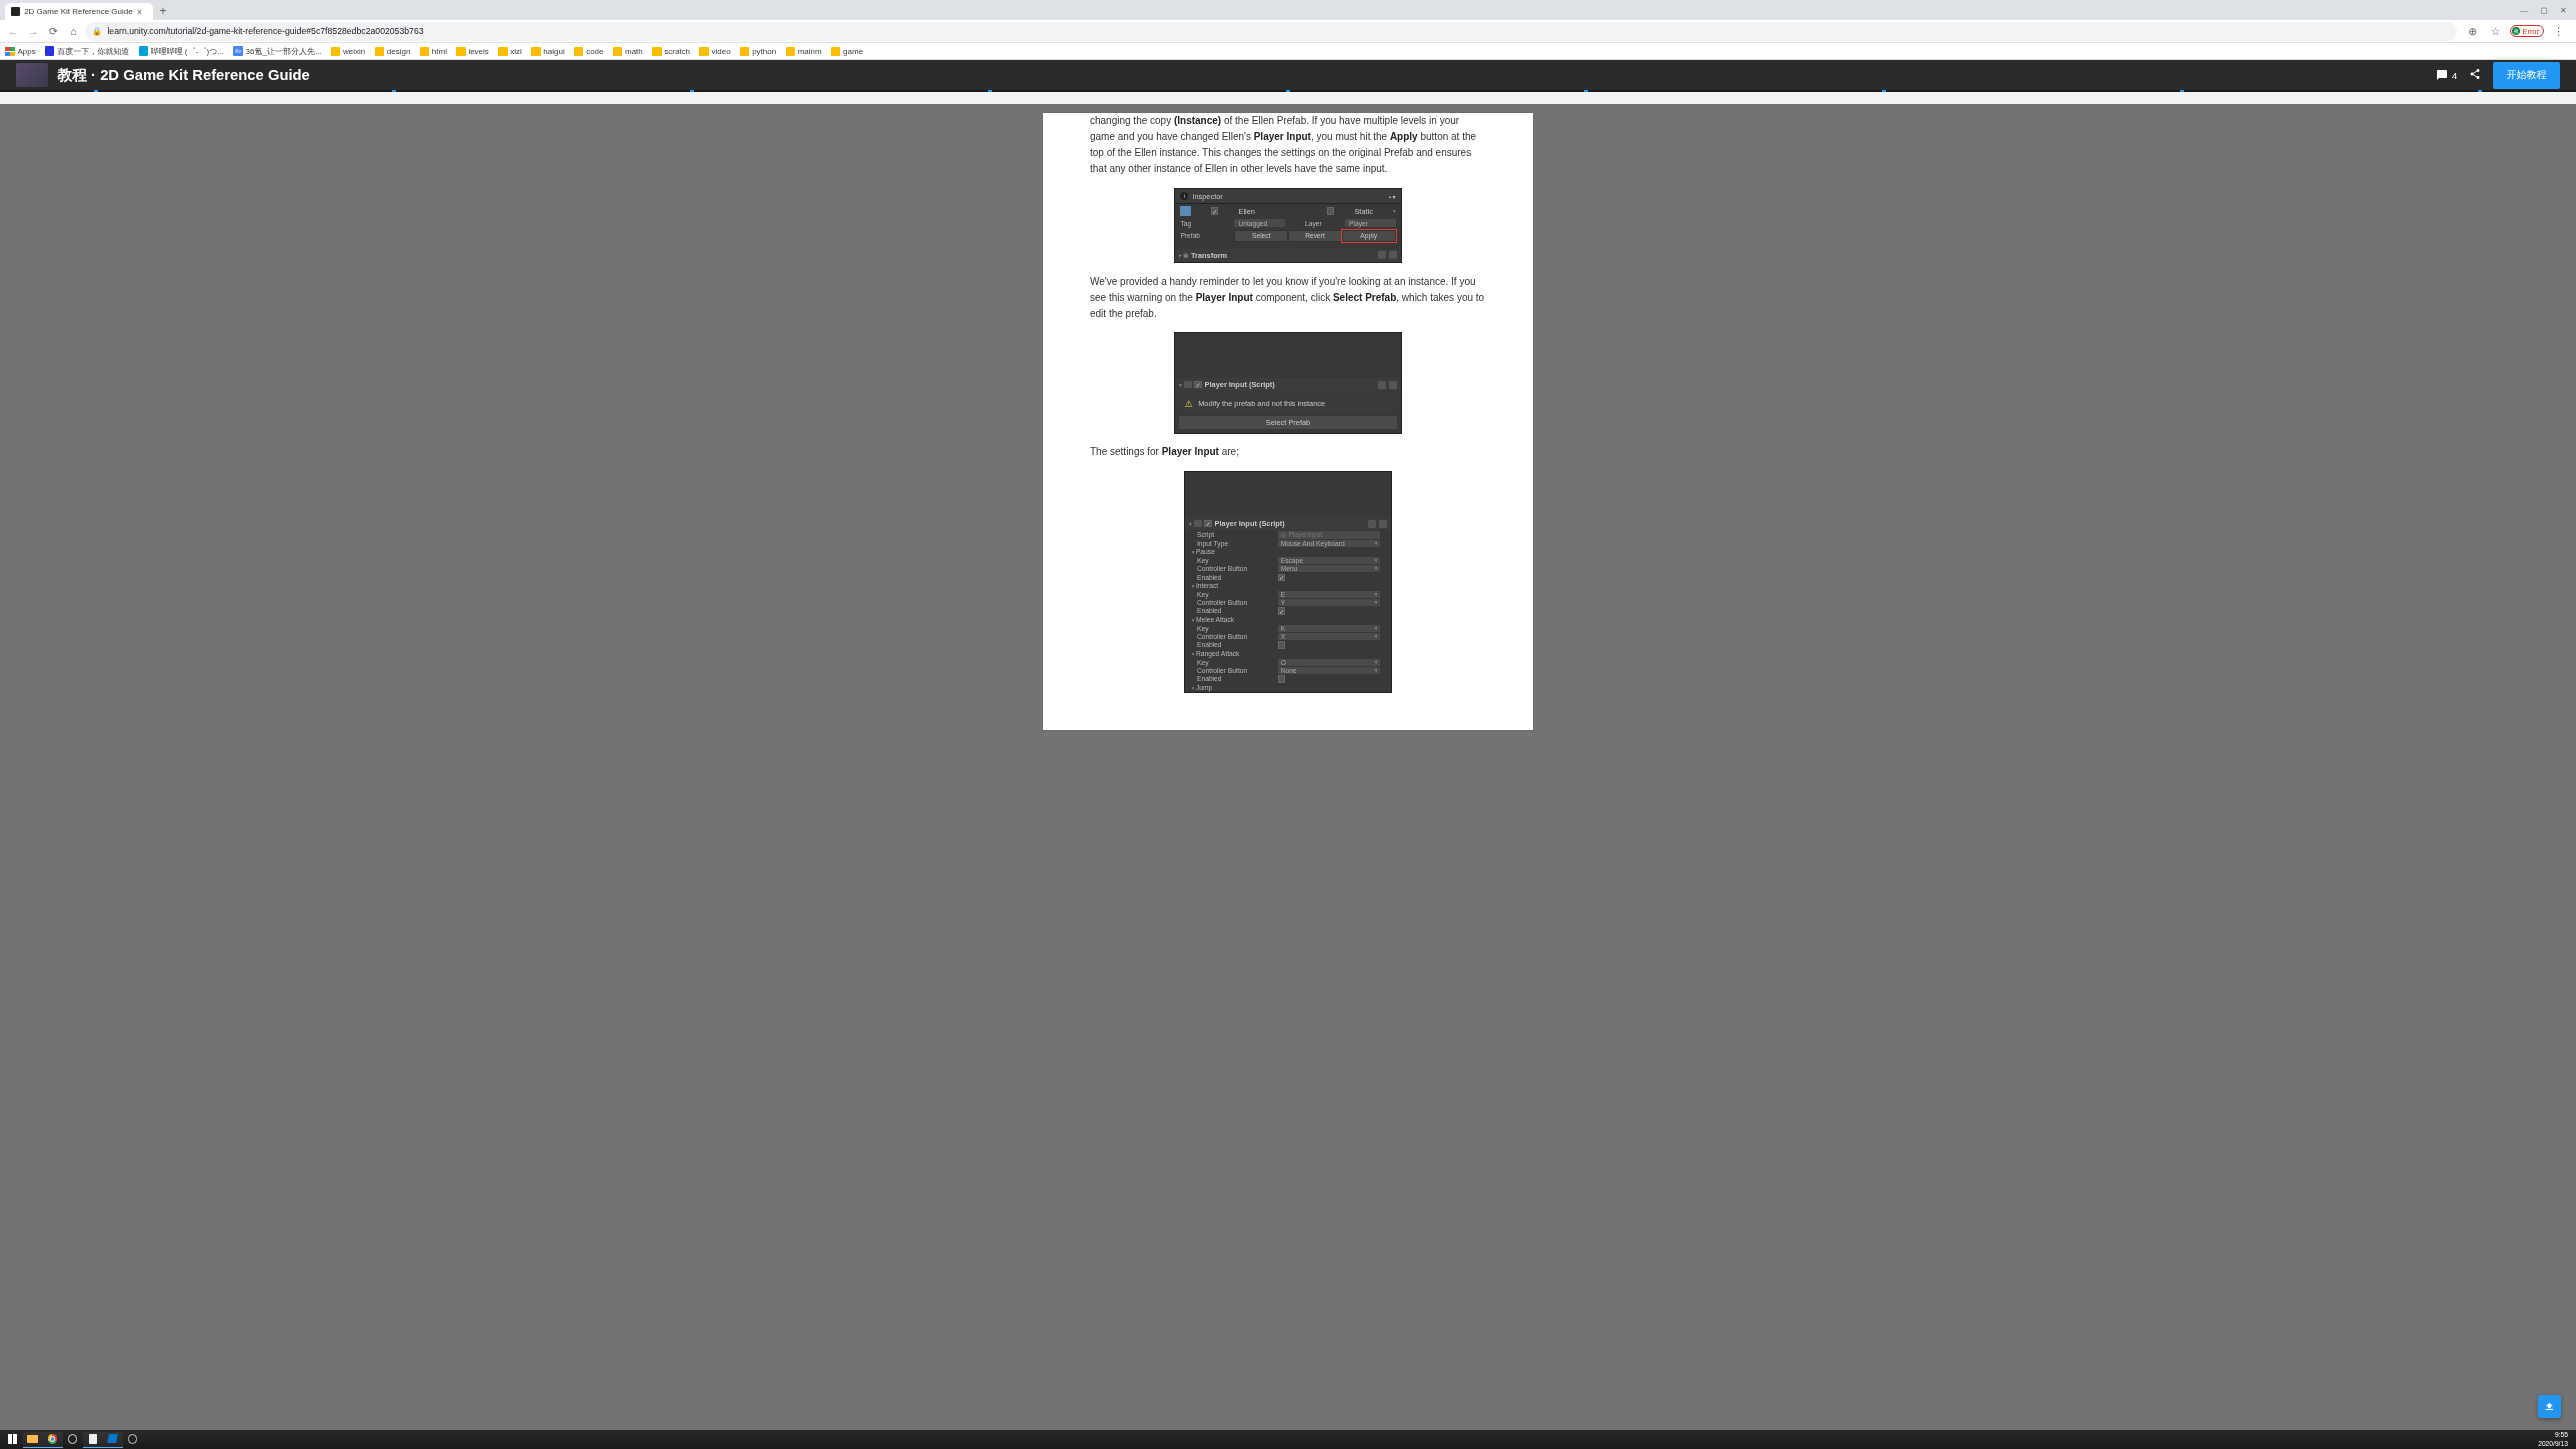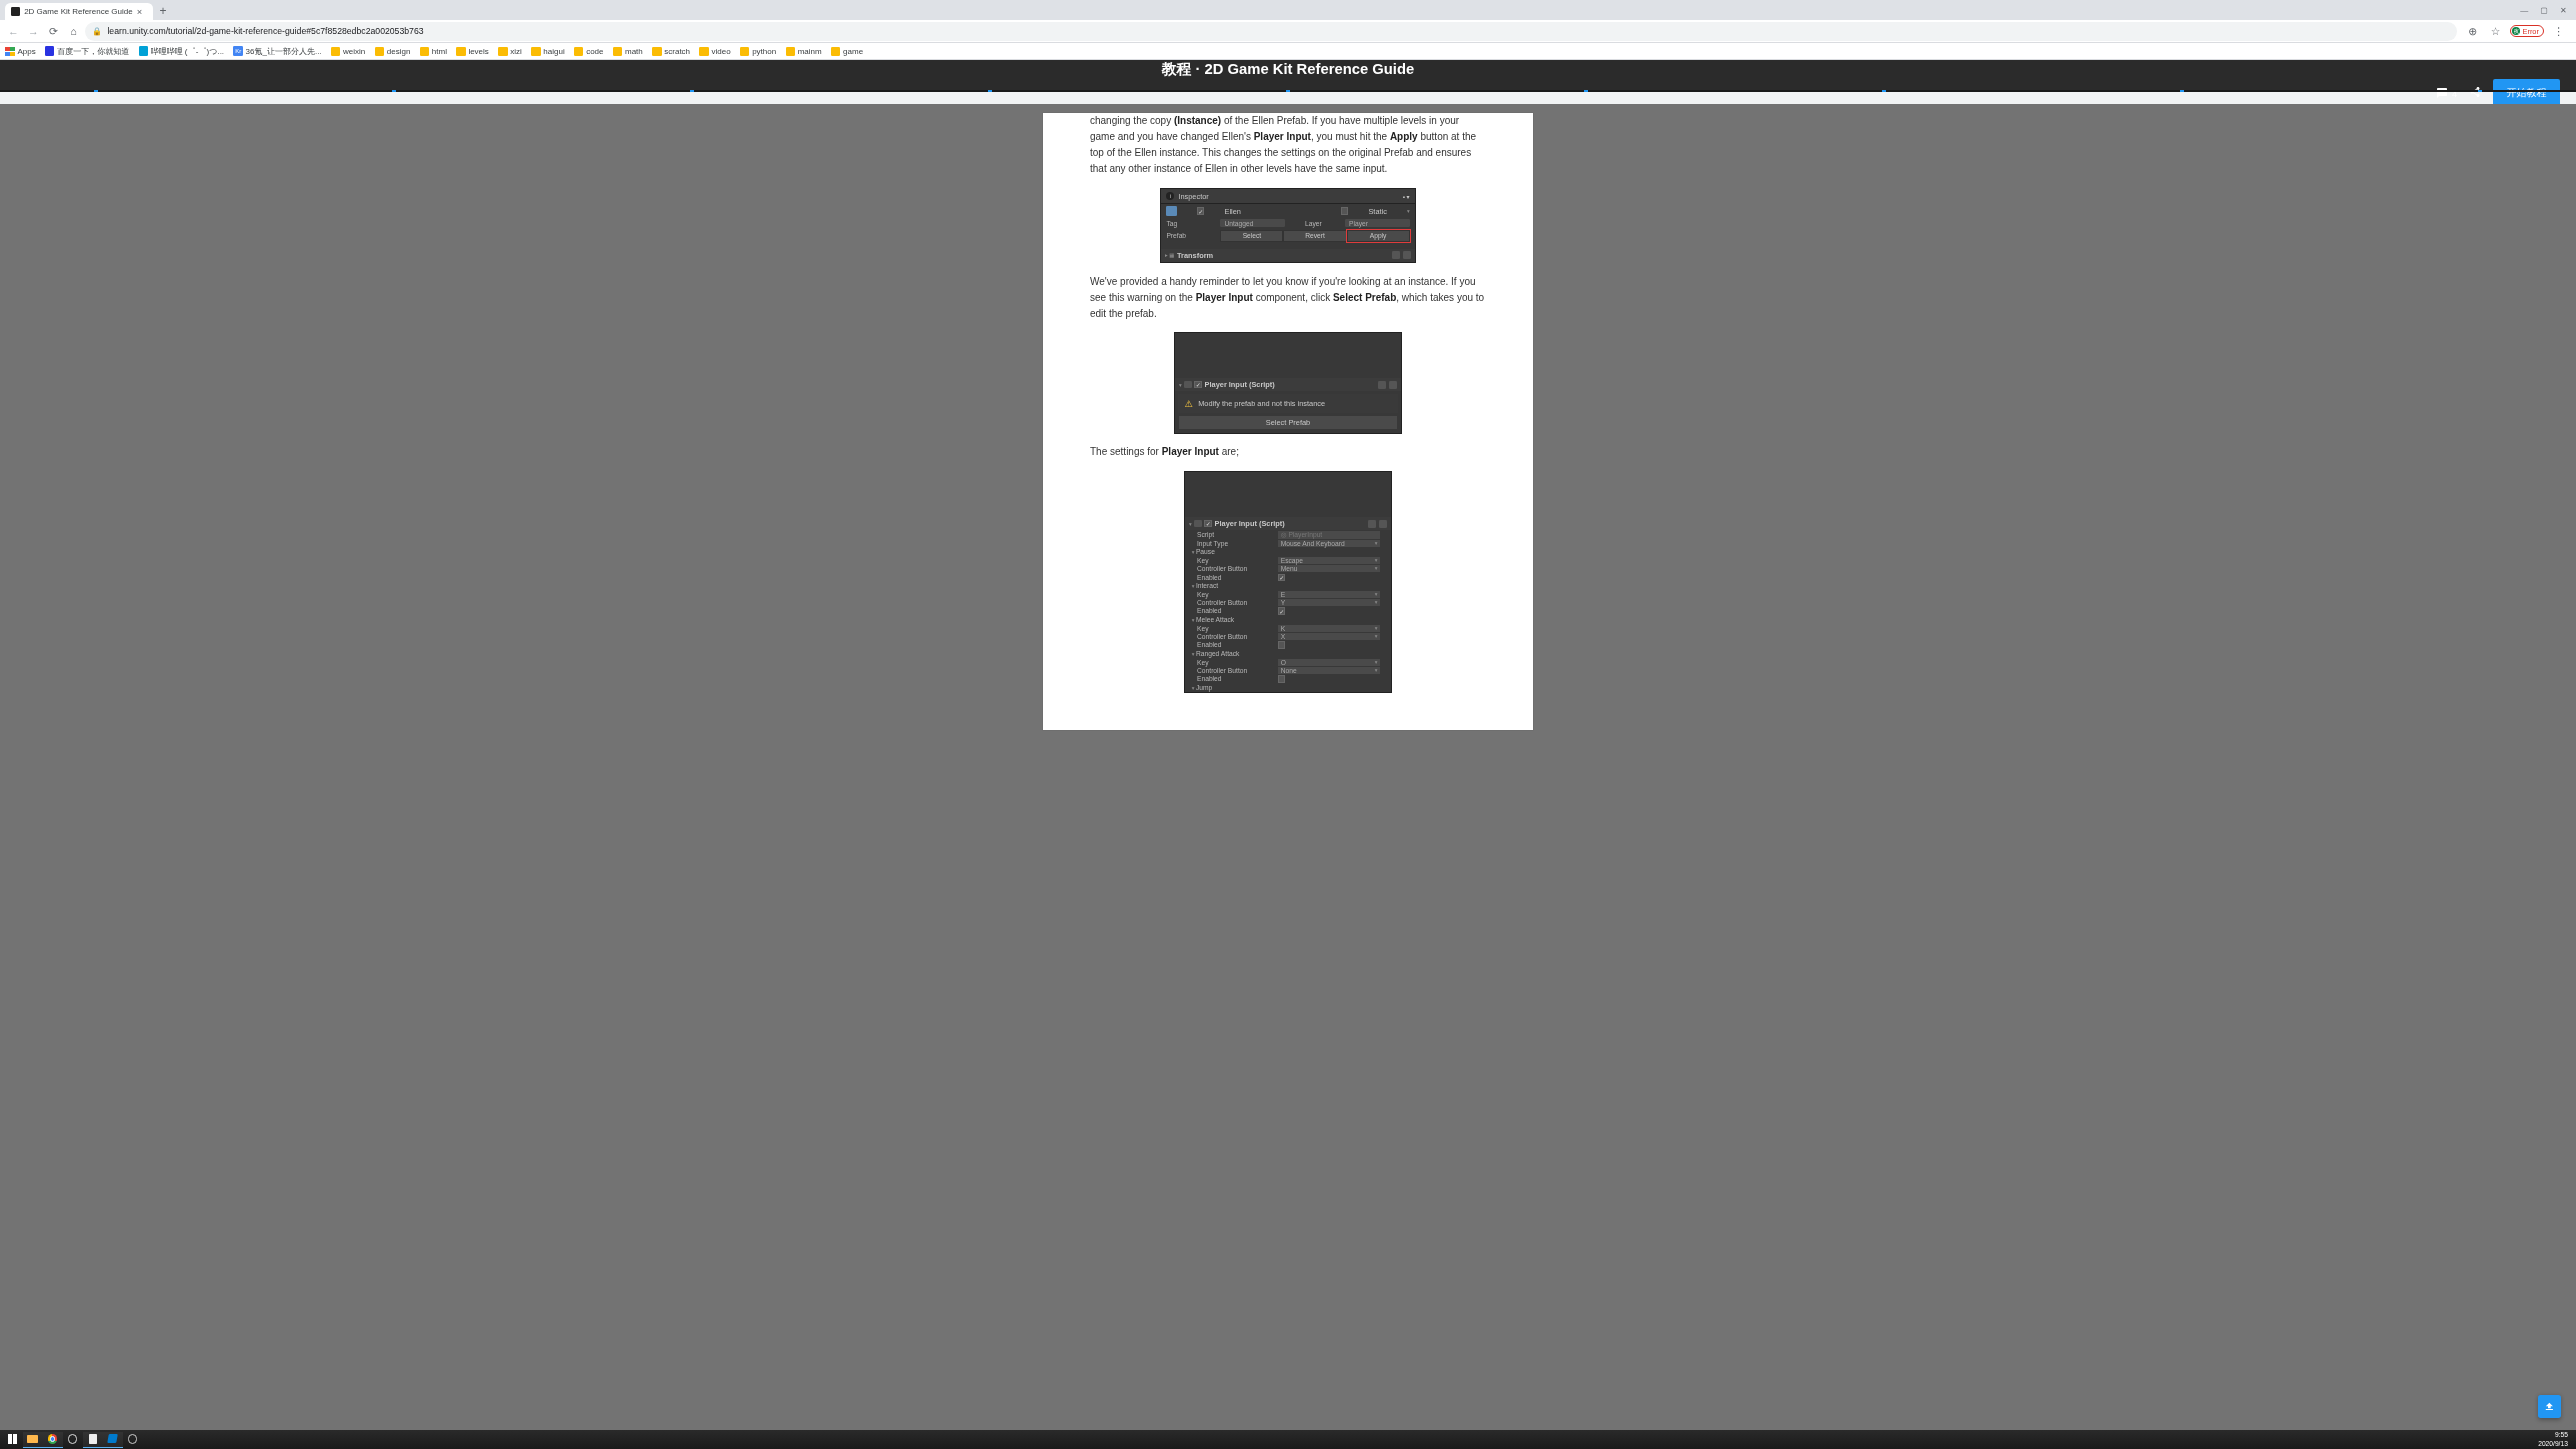--- a/index.html
+++ b/index.html
@@ -30,21 +30,21 @@
 .bm .apps { width: 9.4px; height: 9.4px; display: grid; grid-template-columns: 1fr 1fr; gap: 0.7px; }
 .bm .apps span { background: #ea4335; }
 .bm .apps span:nth-child(2) { background: #34a853; }
 .bm .apps span:nth-child(3) { background: #4285f4; }
 .bm .apps span:nth-child(4) { background: #fbbc04; }
 .bm .baidu { width:9.4px; height:9.4px; background:#2932e1; border-radius:1.3px; }
 .bm .bili { width:9.4px; height:9.4px; background:#00a1d6; border-radius:1.3px; }
 .bm .kr { width:9.4px; height:9.4px; background:#4285f4; border-radius:1.3px; color:#fff; font-size:6px; display:flex; align-items:center; justify-content:center; }
 
 
-.pagehdr { height: 30px; background: #2b2b2b; display: flex; align-items: center; padding: 0 16px; position: relative; flex-direction: column; }
+.pagehdr { height: 30px; background: #2b2b2b; display: flex; align-items: center; padding: 0 16px; position: relative; }
 .thumb { width: 32px; height: 24px; background: linear-gradient(135deg,#5a4a6a,#3a3a4a); border-radius: 2px; margin-right: 9.4px; }
 .pagehdr h1 { color: #fff; font-size: 14.8px; font-weight: 600; }
 .hdrright { margin-left: auto; display: flex; align-items: center; gap: 12px; }
 .comment { color: #fff; font-size: 9.4px; display: flex; align-items: center; gap: 4px; }
 .comment svg, .shareicon svg { fill: #fff; }
 .shareicon { color: #fff; cursor: pointer; }
 .startbtn { background: #2196f3; color: #fff; border: none; padding: 6.7px 13.4px; font-size: 10px; border-radius: 2px; cursor: pointer; }
 .progressbar { height: 2px; background: #1a1a1a; position: relative; }
 .progressbar .ticks { position: absolute; inset: 0; display: flex; justify-content: space-between; padding: 0 94px; }
 .progressbar .ticks span { width: 4px; height: 2px; background: #2196f3; }
@@ -251,21 +251,21 @@
     </div>
 </div>
 
 <div class="viewport">
   <div class="contentcard">
 
     <p class="para">
       <span>changing the copy </span><strong>(Instance)</strong><span> of the Ellen Prefab. If you have multiple levels in your game and you have changed Ellen's </span><strong>Player Input</strong><span>, you must hit the </span><strong>Apply</strong><span> button at the top of the Ellen instance. This changes the settings on the original Prefab and ensures that any other instance of Ellen in other levels have the same input.</span>
     </p>
 
-    <div class="unitybox" style="width:256px">
+    <div class="unitybox" style="width:228px">
       <div class="ub-header">
           <span class="info">i</span>
           <span>Inspector</span>
           <span style="margin-left:auto;font-size:6px">▪ ▾</span>
         </div>
       <div class="ub-row">
         <span class="ub-cube"></span>
         <span class="ub-check">✓</span>
         <span style="flex:1">Ellen</span>
         <span class="ub-check"></span>

